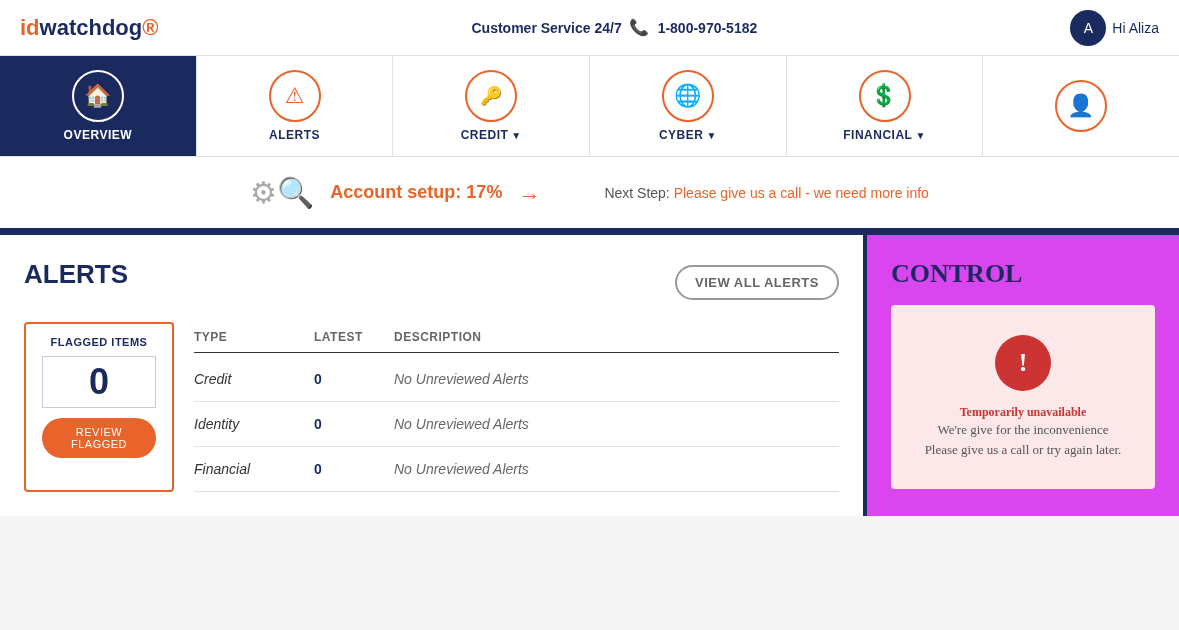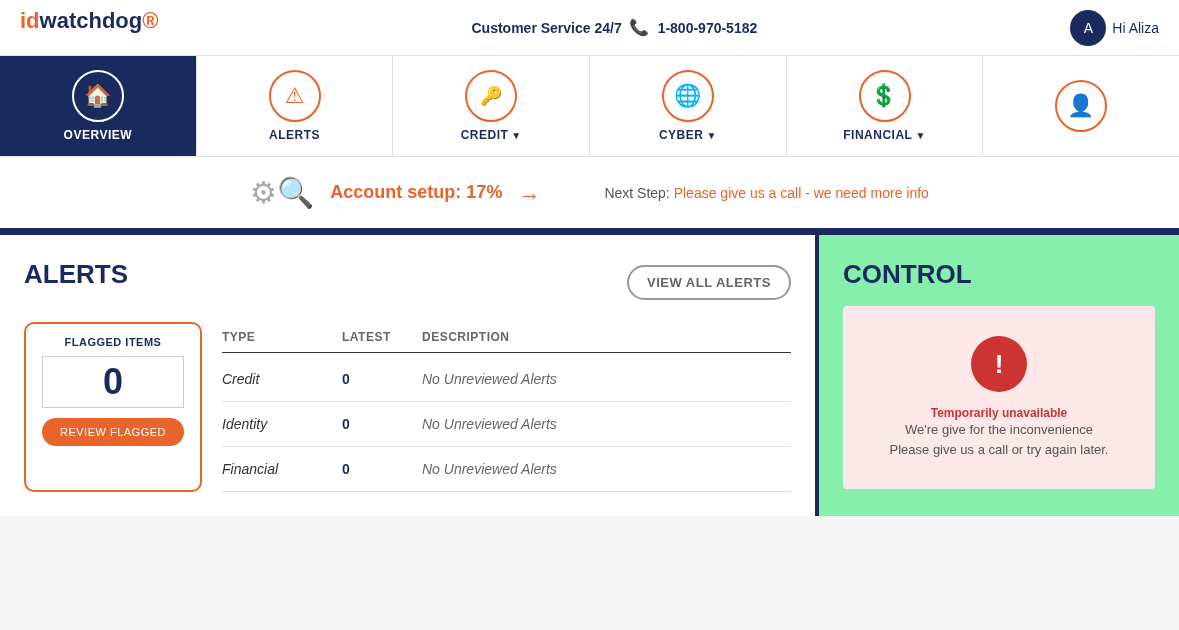--- a/index.html
+++ b/index.html
@@ -2,20 +2,21 @@
 <html><head>
   <meta charset="utf-8">
   <style>
     * { box-sizing: border-box; margin: 0; padding: 0; }
     body { font-family: Arial, sans-serif; background: #f5f5f5; width: 1179px; overflow-x: hidden; }
 
     
     .header {
       background: #fff;
       display: flex;
+      align-items: center;
       justify-content: space-between;
       padding: 8px 20px;
       border-bottom: 1px solid #e0e0e0;
       height: 56px;
     }
     .logo {
       font-size: 22px;
       font-weight: bold;
       color: #1a2a5e;
     }
@@ -119,24 +120,24 @@
       border-right: 4px solid #1a2a5e;
     }
     .alerts-section h2 {
       font-size: 26px;
       font-weight: 900;
       color: #1a2a5e;
       margin-bottom: 16px;
     }
     .flagged-box {
       border: 2px solid #e8642a;
-      border-radius: 10px;
+      border-radius: 4px;
       padding: 12px 16px;
       text-align: center;
-      width: 178px;
+      width: 150px;
     }
     .flagged-label {
       font-size: 11px;
       font-weight: bold;
       color: #1a2a5e;
       text-transform: uppercase;
       letter-spacing: 0.5px;
       margin-bottom: 8px;
     }
     .flagged-number {
@@ -204,23 +205,24 @@
     .table-row .type { font-style: italic; color: #333; font-size: 14px; }
     .table-row .count { font-weight: bold; color: #1a2a5e; font-size: 14px; }
     .table-row .desc { color: #666; font-style: italic; font-size: 14px; }
     .alerts-inner {
       display: flex;
       gap: 0;
     }
 
     
     .control-section {
-      width: 360px;
-      background: #86efac;
+      width: 312px;
+      background: #d946ef;
       padding: 24px;
+      font-family: Liberation Serif, serif;
     }
     .control-section h2 {
       font-size: 26px;
       font-weight: 900;
       color: #1a2a5e;
       margin-bottom: 16px;
     }
     .control-unavailable {
       background: #fce8e8;
       border-radius: 4px;

